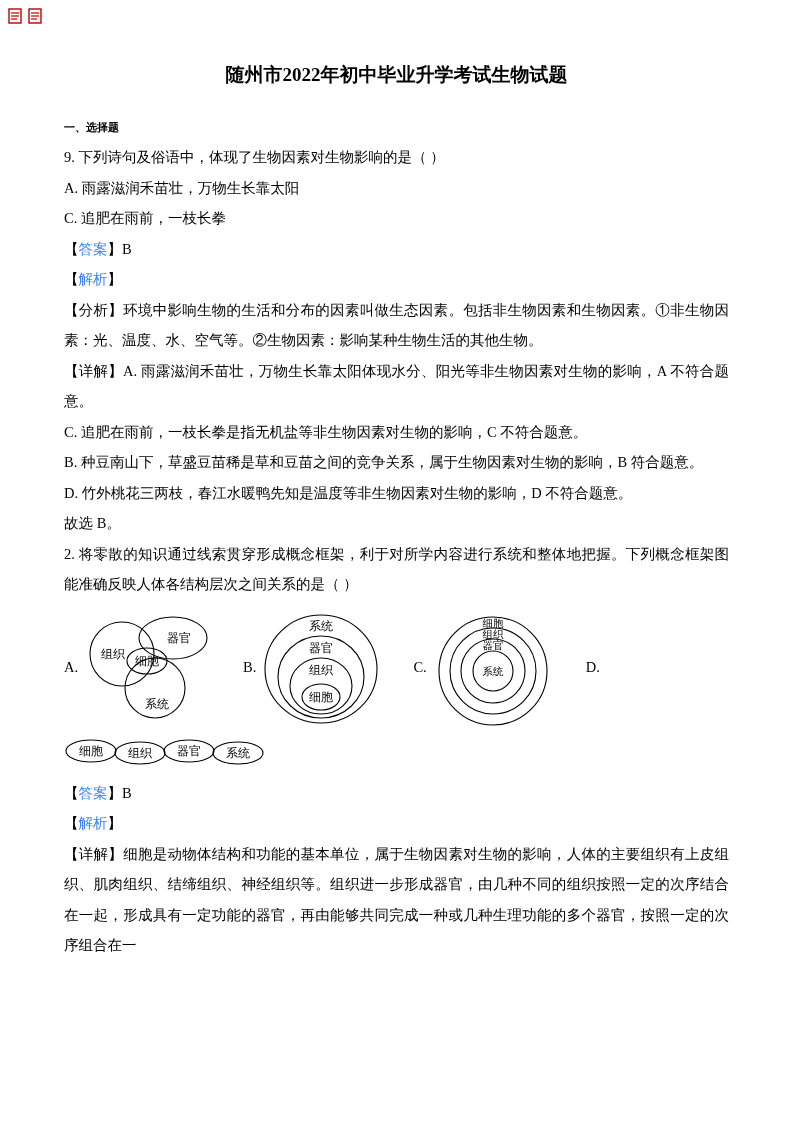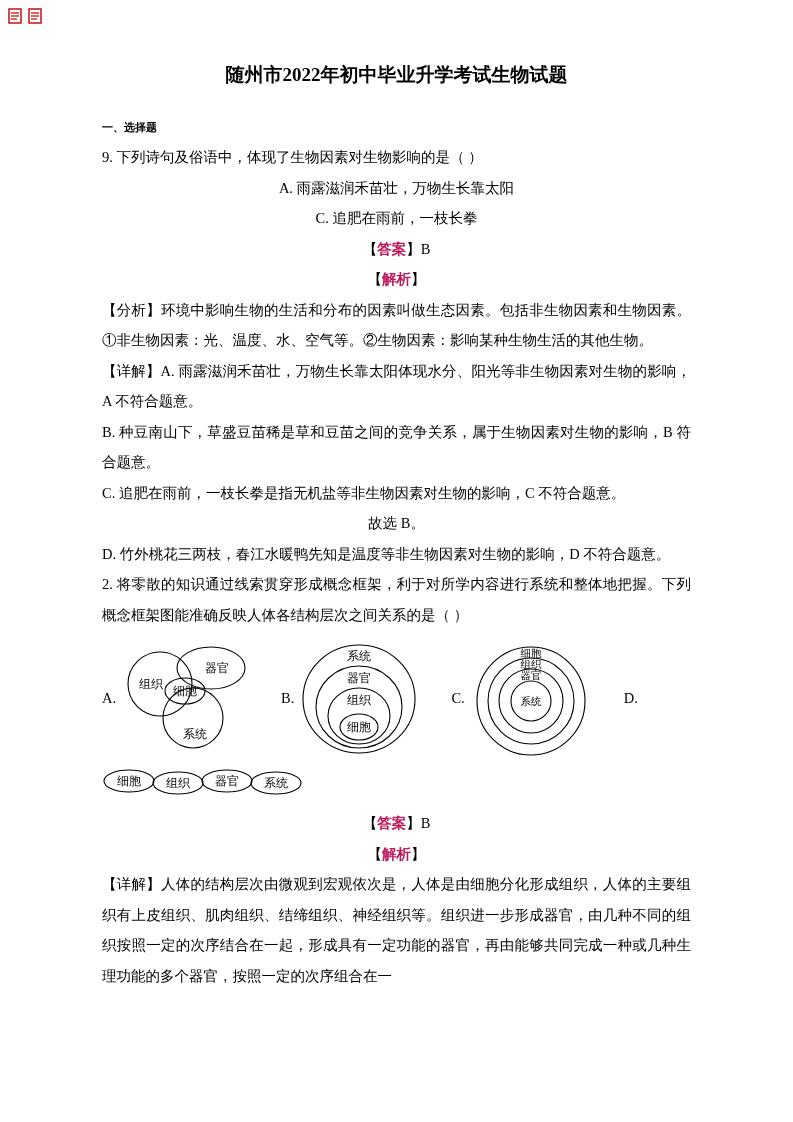--- a/index.html
+++ b/index.html
@@ -9,21 +9,21 @@
     font-family:"Liberation Serif", serif;
     color:#000;
     position:relative;
     overflow:hidden;
   }
   .corner-icons { position:absolute; top:8px; left:8px; display:flex; gap:6px; }
   .corner-icons svg { display:block; }
   .page {
     position:absolute; top:0; left:0;
     width:793px; height:1122px;
-    padding:0 102px;
+    padding:0 64px;
     box-sizing:border-box;
   }
   .doc-title {
     margin-top:62px;
     text-align:center;
     font-weight:bold;
     font-size:19px;
     line-height:26px;
   }
   .section-head {
@@ -31,22 +31,22 @@
     font-weight:bold;
     font-size:11px;
     line-height:30px;
   }
   p.para {
     margin:0;
     font-size:14.5px;
     line-height:30.5px;
     text-align:justify;
   }
-  p.tight { text-align:center; }
-  .teal { color:#be185d;font-weight:bold; }
+  p.tight { text-align:left; }
+  .teal { color:#3b82f6; }
   .diagram-row {
     margin-top:10px;
     display:flex;
     align-items:center;
   }
   .diagram-row .opt-label {
     font-size:14.5px;
     margin-right:5px;
   }
   .ml28 { margin-left:28px; }
@@ -85,24 +85,24 @@
   <p class="para">9. 下列诗句及俗语中，体现了生物因素对生物影响的是（       ）</p>
   <p class="para tight">A. 雨露滋润禾苗壮，万物生长靠太阳</p>
   <p class="para tight">C. 追肥在雨前，一枝长拳</p>
 
   <p class="para tight"><span>【</span><span class="teal">答案</span><span>】</span><span>B</span></p>
 
   <p class="para tight"><span>【</span><span class="teal">解析</span><span>】</span></p>
 
   <p class="para">【分析】环境中影响生物的生活和分布的因素叫做生态因素。包括非生物因素和生物因素。①非生物因素：光、温度、水、空气等。②生物因素：影响某种生物生活的其他生物。</p>
   <p class="para">【详解】A. 雨露滋润禾苗壮，万物生长靠太阳体现水分、阳光等非生物因素对生物的影响，A 不符合题意。</p>
+  <p class="para">C. 追肥在雨前，一枝长拳是指无机盐等非生物因素对生物的影响，C 不符合题意。</p>
   <p class="para">B. 种豆南山下，草盛豆苗稀是草和豆苗之间的竞争关系，属于生物因素对生物的影响，B 符合题意。</p>
-  <p class="para">C. 追肥在雨前，一枝长拳是指无机盐等非生物因素对生物的影响，C 不符合题意。</p>
+  <p class="para">D. 竹外桃花三两枝，春江水暖鸭先知是温度等非生物因素对生物的影响，D 不符合题意。</p>
   <p class="para tight">故选 B。</p>
-  <p class="para">D. 竹外桃花三两枝，春江水暖鸭先知是温度等非生物因素对生物的影响，D 不符合题意。</p>
 
   <p class="para">2. 将零散的知识通过线索贯穿形成概念框架，利于对所学内容进行系统和整体地把握。下列概念框架图能准确反映人体各结构层次之间关系的是（       ）</p>
 
   <div class="diagram-row">
     <span class="opt-label">A.</span>
     <svg width="132" height="112" viewBox="0 0 132 112">
       <circle class="shape" cx="39" cy="42" r="32"></circle>
       <ellipse class="shape" cx="90" cy="26" rx="34" ry="21"></ellipse>
       <circle class="shape" cx="72" cy="76" r="30"></circle>
       <ellipse class="shape" cx="64" cy="49" rx="20" ry="13"></ellipse>
@@ -149,15 +149,15 @@
       <text x="76" y="21" font-size="12" text-anchor="middle">组织</text>
       <text x="125" y="19" font-size="12" text-anchor="middle">器官</text>
       <text x="174" y="21" font-size="12" text-anchor="middle">系统</text>
     </svg>
   </div>
 
   <p class="para tight"><span>【</span><span class="teal">答案</span><span>】</span><span>B</span></p>
 
   <p class="para tight"><span>【</span><span class="teal">解析</span><span>】</span></p>
 
-  <p class="para">【详解】人体的结构层次由微观到宏观依次是，人体是由细胞分化形成组织，人体的主要组织有上皮组织、肌肉组织、结缔组织、神经组织等。组织进一步形成器官，由几种不同的组织按照一定的次序结合在一起，形成具有一定功能的器官，再由能够共同完成一种或几种生理功能的多个器官，按照一定的次序组合在一</p>
+  <p class="para">【详解】细胞是动物体结构和功能的基本单位，属于生物因素对生物的影响，人体的主要组织有上皮组织、肌肉组织、结缔组织、神经组织等。组织进一步形成器官，由几种不同的组织按照一定的次序结合在一起，形成具有一定功能的器官，再由能够共同完成一种或几种生理功能的多个器官，按照一定的次序组合在一</p>
 
 </div>
 
 </body></html>

